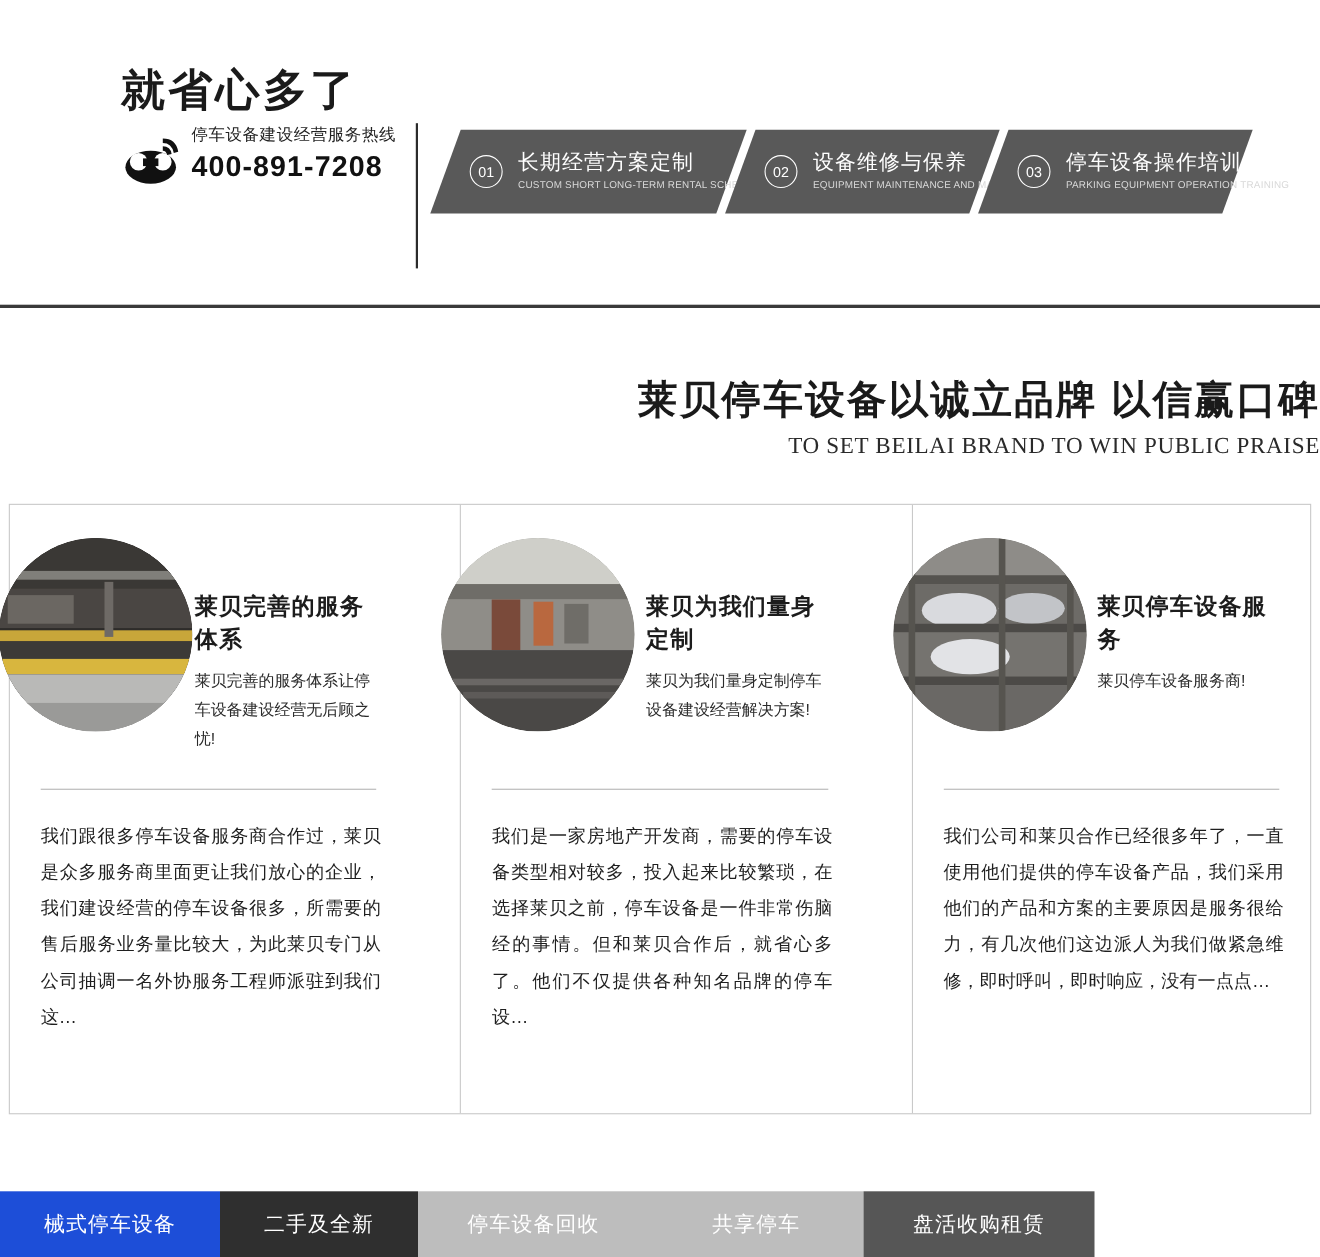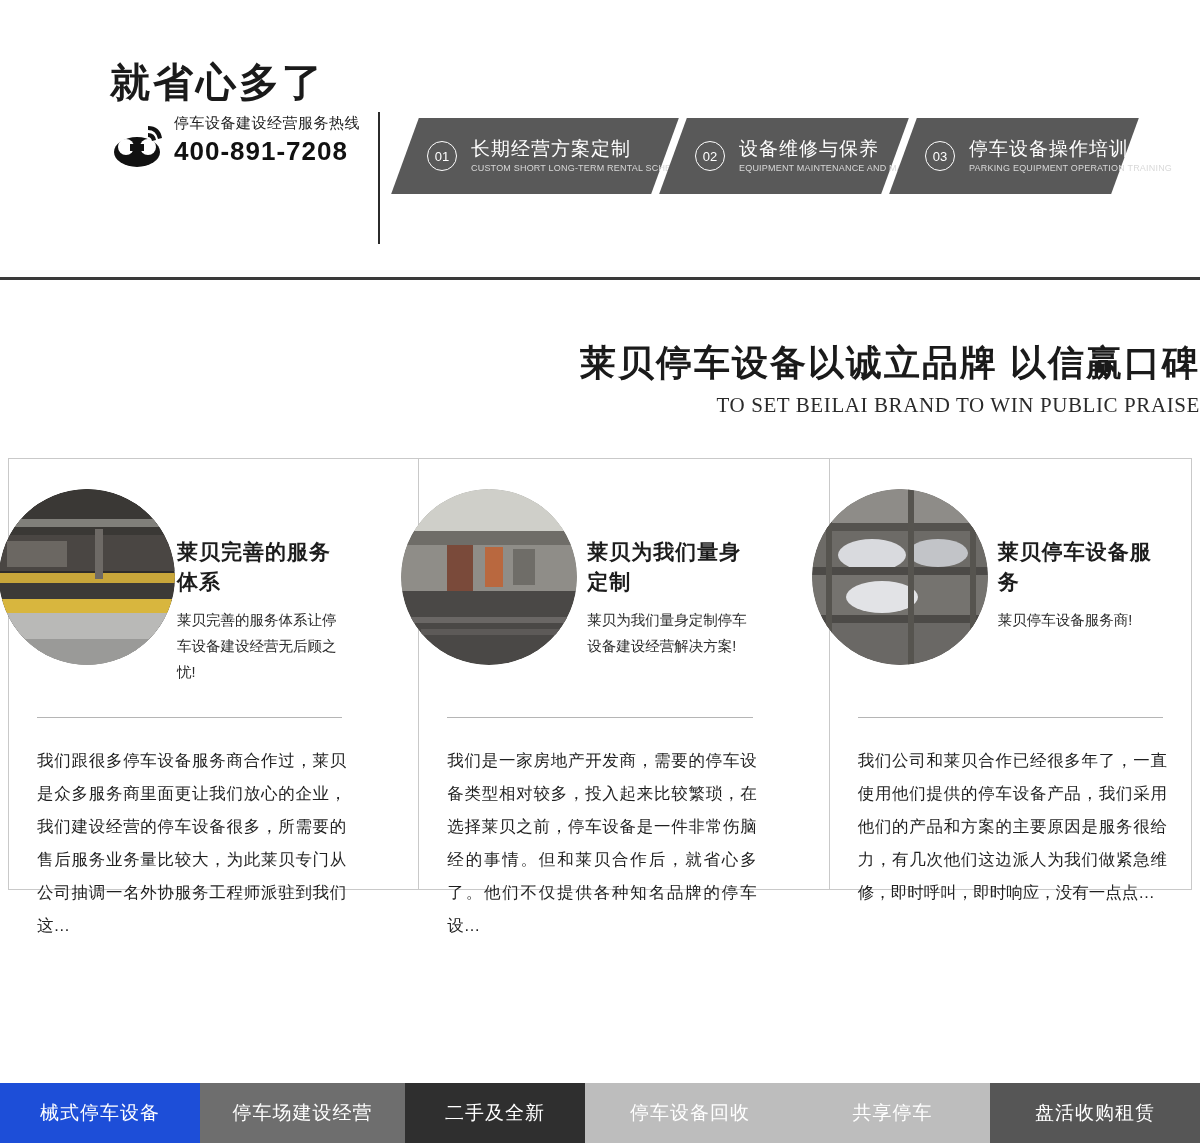--- a/index.html
+++ b/index.html
@@ -157,21 +157,21 @@
     line-height: 34px;
     margin-top: 2px;
   }
 
   
   .cards {
     position: absolute;
     left: 8px;
     top: 458px;
     width: 1184px;
-    height: 432px;
+    height: 555px;
     border: 1px solid #c9c9c9;
     display: flex;
     gap: 48px;
   }
   .card {
     position: relative;
     flex: 1 1 0;
     padding: 30px 28px 0 28px;
   }
   .card + .card { border-left: 1px solid #c9c9c9; }
@@ -431,20 +431,19 @@
         </div>
       </div>
       <div class="card-sep"></div>
       <div class="card-body">我们公司和莱贝合作已经很多年了，一直使用他们提供的停车设备产品，我们采用他们的产品和方案的主要原因是服务很给力，有几次他们这边派人为我们做紧急维修，即时呼叫，即时响应，没有一点点…</div>
     </div>
 
   </div>
 
   <div class="bottom-nav">
     <div class="nav-cell dark" style="width:200px">械式停车设备</div>
-    <div class="nav-cell mid" style="width:205px">停车场建设经营</div>
     <div class="nav-cell black" style="width:180px">二手及全新</div>
     <div class="nav-cell light" style="width:210px">停车设备回收</div>
     <div class="nav-cell light" style="width:195px">共享停车</div>
     <div class="nav-cell dark2" style="width:210px">盘活收购租赁</div>
   </div>
 
 </div>
 
 </body></html>

